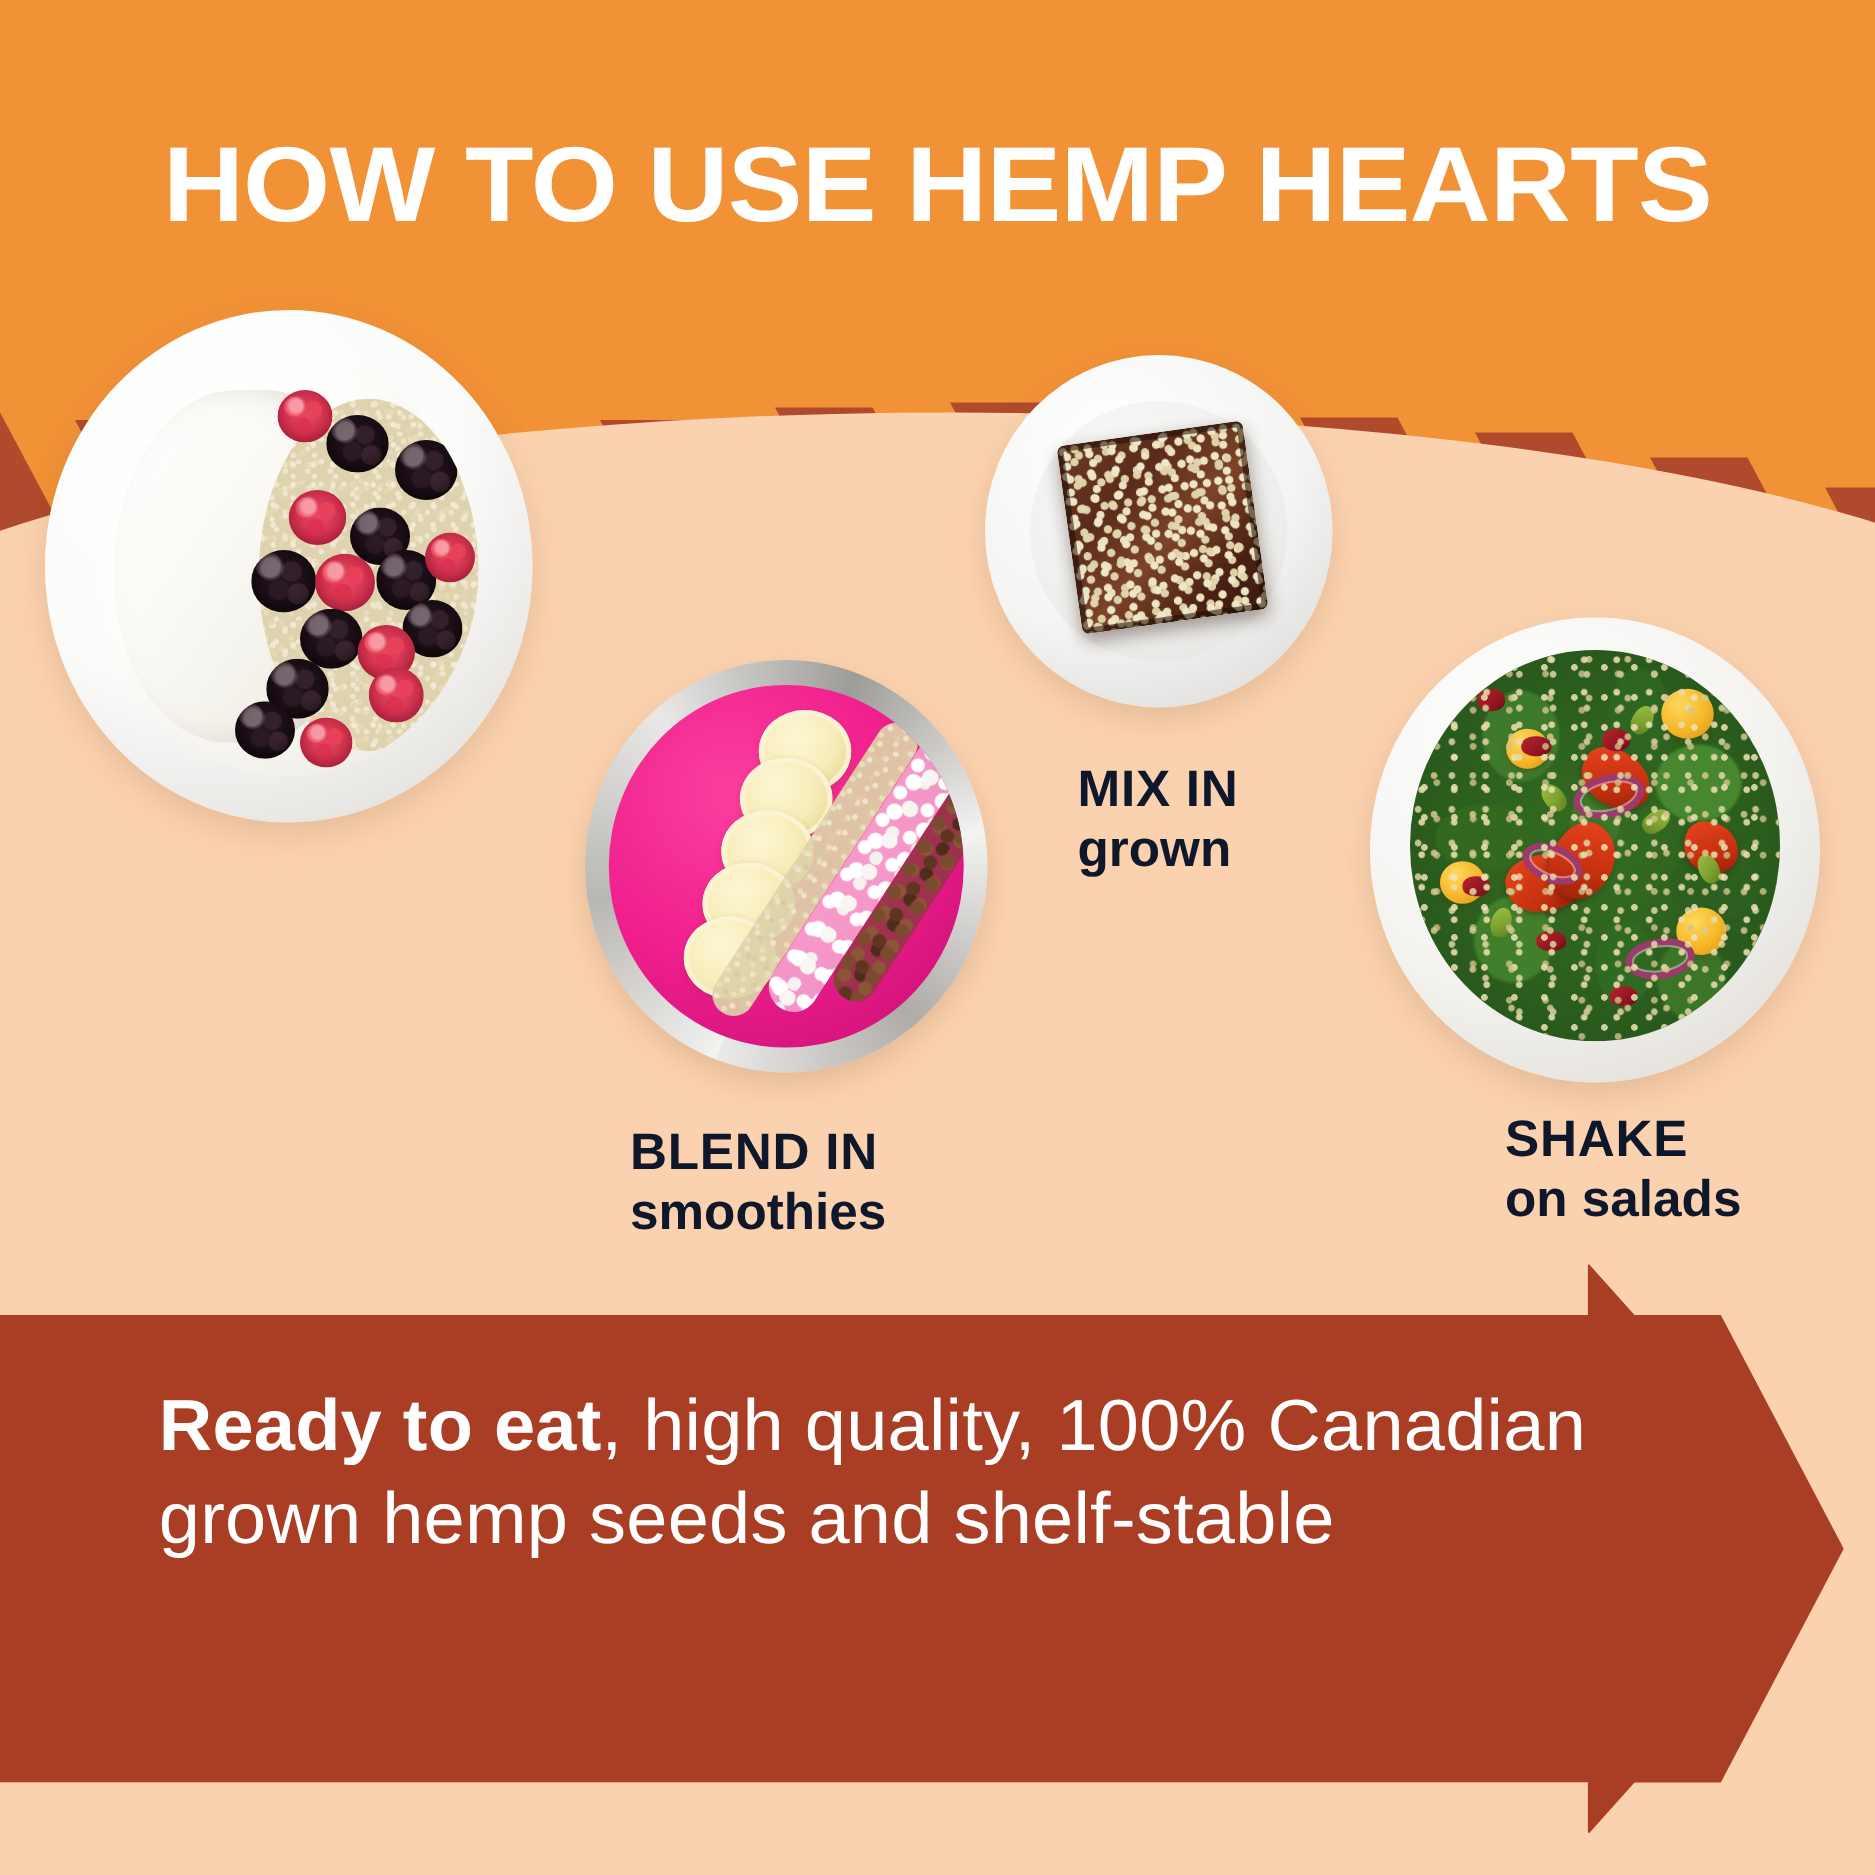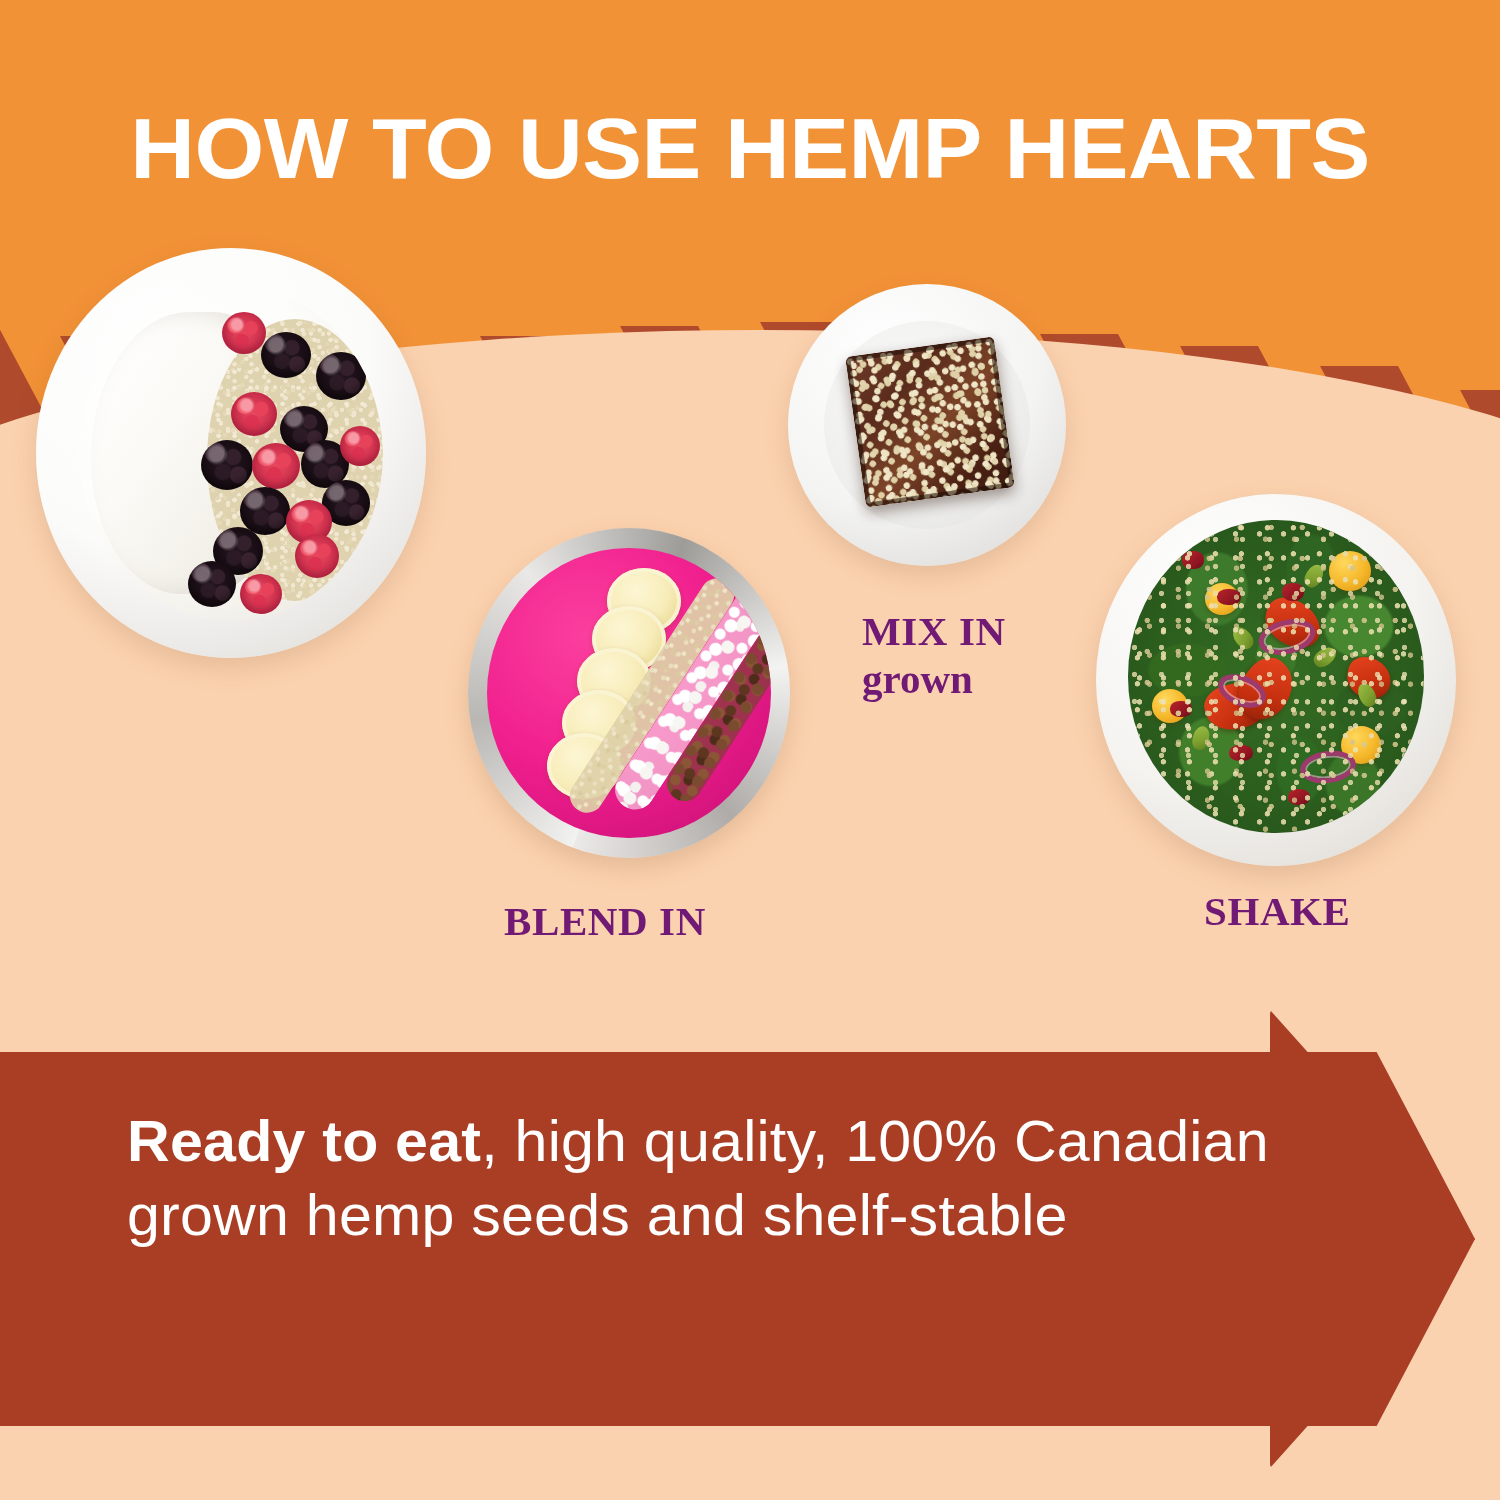--- a/index.html
+++ b/index.html
@@ -276,25 +276,24 @@
       radial-gradient(circle at 62% 24%, rgba(216,200,146,.85) 0 2.4px, transparent 3px),
       radial-gradient(circle at 48% 58%, rgba(238,226,180,.85) 0 2.4px, transparent 3px),
       radial-gradient(circle at 74% 66%, rgba(210,194,140,.8) 0 2.4px, transparent 3px),
       radial-gradient(circle at 24% 72%, rgba(234,222,174,.8) 0 2.4px, transparent 3px);
     background-size:26px 26px,31px 31px,24px 24px,29px 29px,27px 27px;
   }
 
   
   .caption {
     position:absolute;
-    color:#701a75;
+    color:#0f172a;
     font-weight:bold;
     line-height:1.16;
     white-space:nowrap;
-    font-family:Liberation Serif, serif;
   }
   .caption .big   { display:block; font-size:41px; letter-spacing:.6px; }
   .caption .small { display:block; font-size:41px; }
 
   #caption-sprinkle { left:118px; top:700px; }
   #caption-blend    { left:504px; top:898px; }
   #caption-mix      { left:862px; top:608px; }
   #caption-shake    { left:1176px; top:888px;margin-left:28px; }
 
   
@@ -426,28 +425,30 @@
       <div class="veg pumpkinseed" style="left:64%; top:40%; width:16px; height:24px; transform:rotate(55deg);"></div>
       <div class="veg pumpkinseed" style="left:78%; top:52%; width:16px; height:24px; transform:rotate(-25deg);"></div>
       <div class="veg pumpkinseed" style="left:22%; top:66%; width:16px; height:24px; transform:rotate(15deg);"></div>
       <div class="hemp-dust"></div>
     </div>
   </div>
 
 
   <div class="caption" id="caption-blend">
     <span class="big">BLEND IN</span>
+    <span class="small">smoothies</span>
   </div>
 
   <div class="caption" id="caption-mix">
     <span class="big">MIX IN</span>
     <span class="small">grown</span>
   </div>
 
   <div class="caption" id="caption-shake">
     <span class="big">SHAKE</span>
+    <span class="small">on salads</span>
   </div>
 
   <div class="arrow-head"></div>
   <div class="arrow-band"></div>
   <div class="banner-text"><b>Ready to eat</b><span>, high quality, 100% Canadian grown hemp seeds and shelf-stable</span></div>
 
 </div>
 
 </body></html>

